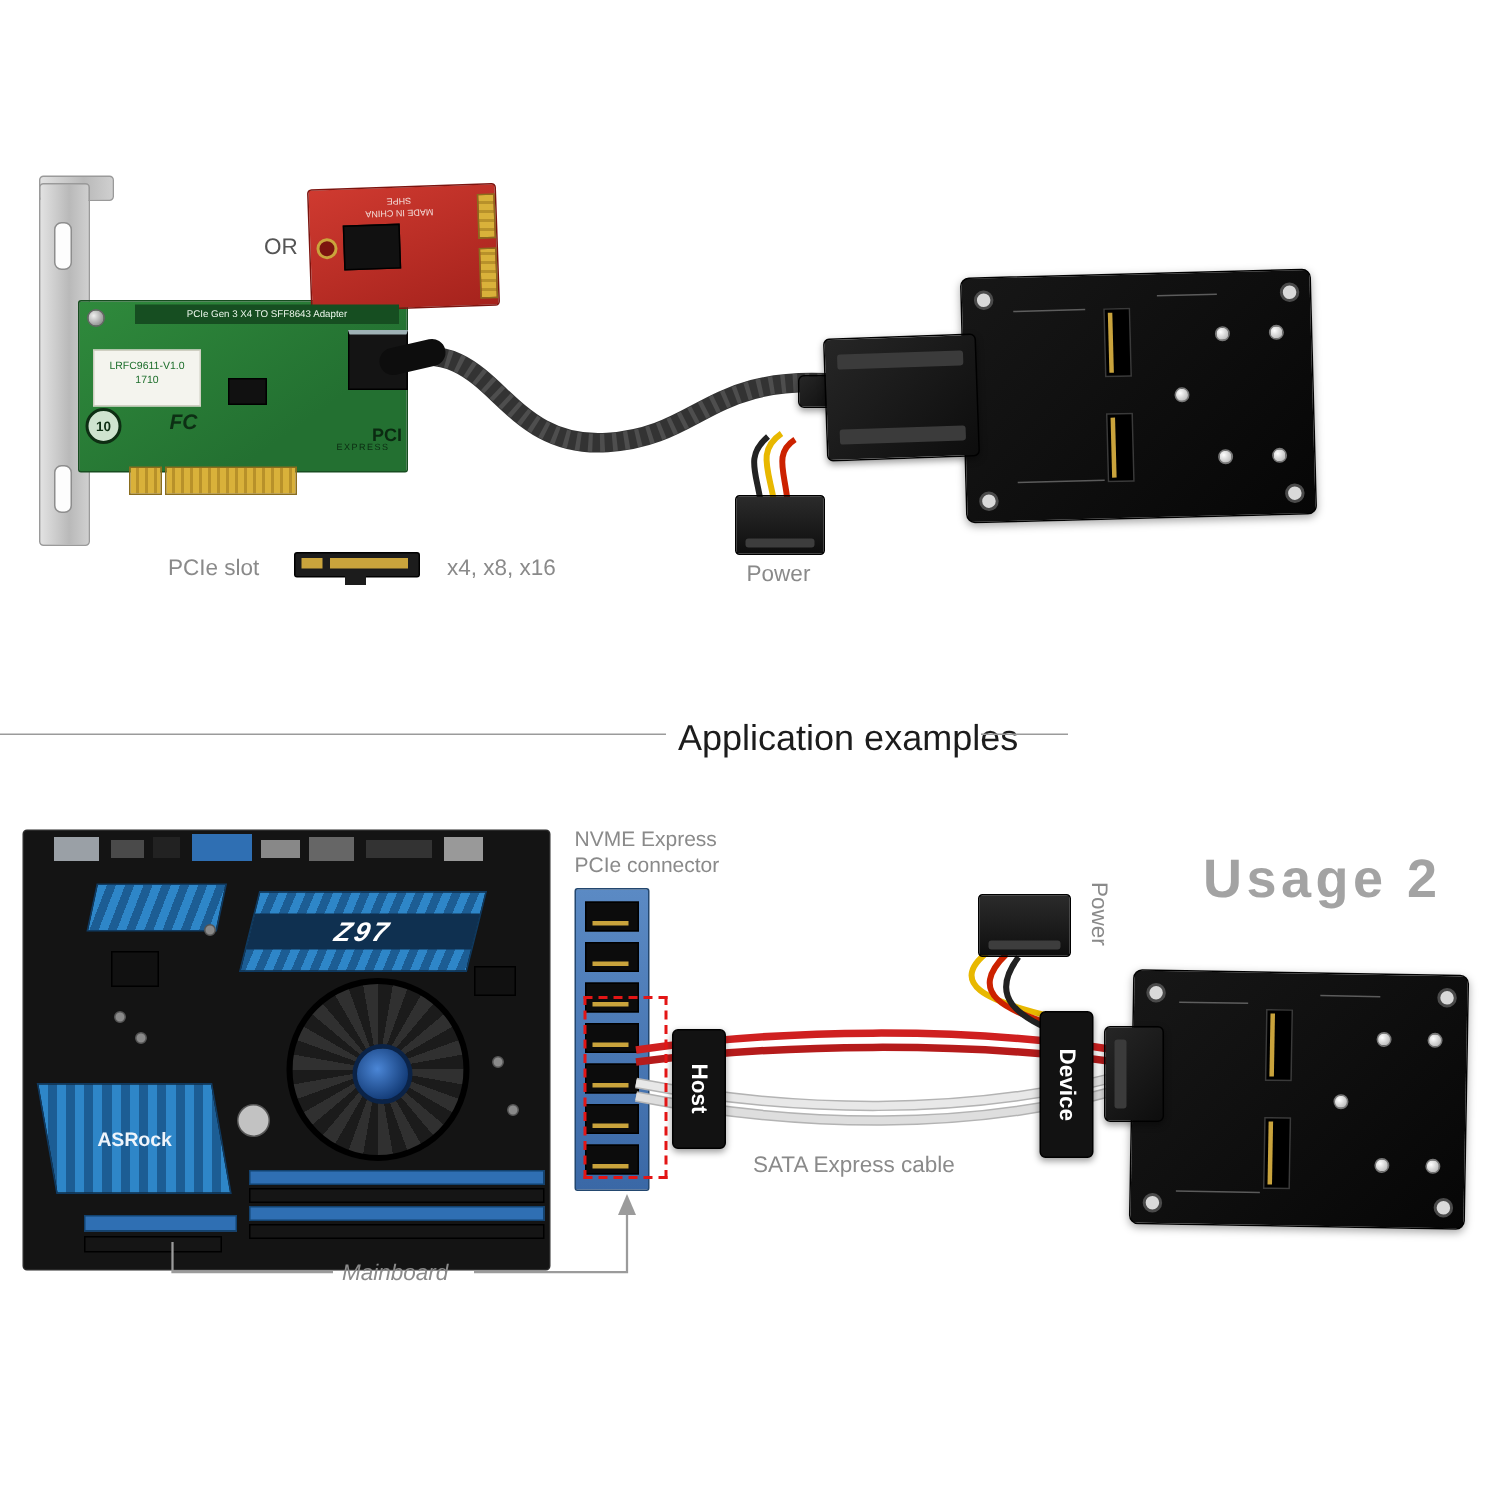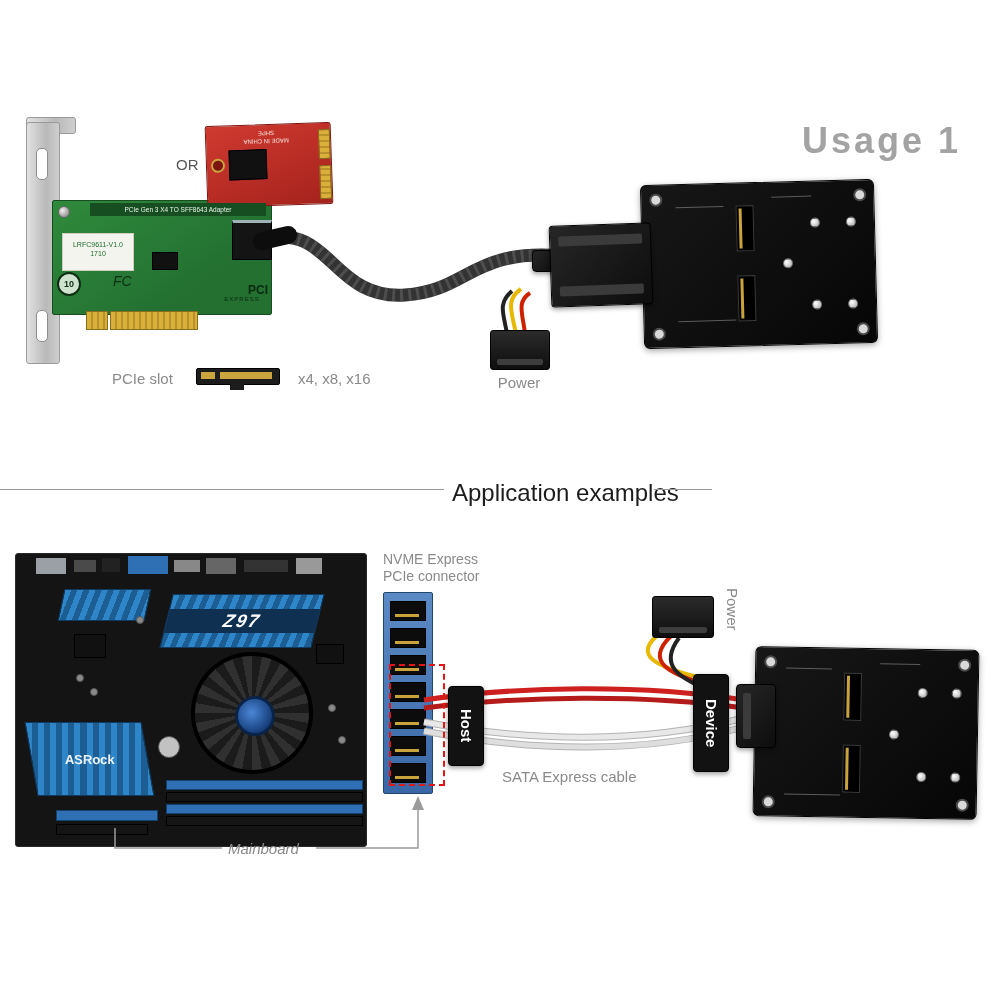--- a/index.html
+++ b/index.html
@@ -10,21 +10,21 @@
   .usage-title{font-size:36px;font-weight:bold;color:#a3a3a3;letter-spacing:3px;}
   .product-label{font-family:"Liberation Serif",serif;font-weight:700;color:#000;text-align:center;}
   .vtext{writing-mode:vertical-rl;text-orientation:mixed;}
   
   .bracket{background:linear-gradient(90deg,#e2e2e2,#b9b9b9 60%,#cfcfcf);border:1px solid #9a9a9a;border-radius:3px;}
   .bracket-slot{background:#fdfdfd;border:1px solid #8d8d8d;border-radius:5px;}
   .green-pcb{background:linear-gradient(145deg,#2f8a3c,#237031 70%);border:1px solid #174d20;border-radius:2px;}
   .pcb-strip{background:#164e21;color:#eaf5ea;font-size:6.5px;line-height:13px;text-align:center;overflow:hidden;white-space:nowrap;}
   .pcb-label{background:#f4f4ee;border:1px solid #cfcfc2;color:#1d6e2b;font-size:7px;line-height:9px;text-align:center;padding-top:6px;}
   .cert-circle{width:20px;height:20px;border:2px solid #0e2e13;border-radius:50%;color:#0e2e13;font-size:9px;font-weight:bold;text-align:center;line-height:20px;background:#cfe3cf;}
-  .logo-txt{color:#0d2f14;font-weight:normal;}
+  .logo-txt{color:#0d2f14;font-weight:bold;}
   .chip{background:#111;border:1px solid #000;}
   .sff-conn{background:#141414;border:1px solid #000;border-top:3px solid #9fb2b5;}
   .gold{background:repeating-linear-gradient(90deg,#d9b13a 0 4px,#b8912a 4px 6px);border:1px solid #8a6d1d;}
   .gold-v{background:repeating-linear-gradient(0deg,#d9b13a 0 4px,#b8912a 4px 6px);border:1px solid #8a6d1d;}
   .screw{border-radius:50%;background:radial-gradient(circle at 35% 35%,#f0f0f0,#9a9a9a 70%);border:1px solid #666;}
   
   .red-card{background:linear-gradient(160deg,#cf3a30,#a5221c);border:1px solid #7c140f;border-radius:3px;}
   .red-card-text{transform:rotate(180deg);color:#f3dcd8;font-size:6px;line-height:8px;text-align:center;}
   
   .black-board{background:linear-gradient(135deg,#171717,#060606);border:1px solid #000;border-radius:6px;box-shadow:0 2px 6px rgba(0,0,0,.35);}
@@ -79,21 +79,20 @@
     <path d="M424,722 C530,742 642,744 744,718" fill="none" stroke="#e8e8e8" stroke-width="5"></path>
     <path d="M424,731 C532,752 646,754 744,727" fill="none" stroke="#dedede" stroke-width="5"></path>
     <path d="M424,700 C520,686 642,684 744,700" fill="none" stroke="#cf2020" stroke-width="5"></path>
     <path d="M424,708 C520,696 642,694 744,708" fill="none" stroke="#b51b1b" stroke-width="5"></path>
 
     <path d="M115,828 L115,848 L222,848" fill="none" stroke="#9b9b9b" stroke-width="1.5"></path>
     <path d="M316,848 L418,848 L418,806" fill="none" stroke="#9b9b9b" stroke-width="1.5"></path>
     <polygon points="418,796 412,810 424,810" fill="#9b9b9b"></polygon>
   </svg>
 
-  <div class="abs usage-title" style="left:802px;top:120px;">Usage 1</div>
 
   <div class="abs bracket" style="left:26px;top:117px;width:48px;height:15px;"></div>
   <div class="abs bracket" style="left:26px;top:122px;width:32px;height:240px;"></div>
   <div class="abs bracket-slot" style="left:36px;top:148px;width:10px;height:30px;"></div>
   <div class="abs bracket-slot" style="left:36px;top:310px;width:10px;height:30px;"></div>
 
   <div class="abs green-pcb" style="left:52px;top:200px;width:218px;height:113px;z-index:2;"></div>
   <div class="abs pcb-strip" style="left:90px;top:203px;width:176px;height:13px;z-index:3;">PCIe Gen 3 X4 TO SFF8643 Adapter</div>
   <div class="abs pcb-label" style="left:62px;top:233px;width:70px;height:30px;z-index:3;">
     <div>LRFC9611-V1.0</div>
@@ -157,20 +156,21 @@
     <div class="abs slot-glyph-inner" style="left:24px;top:10px;width:52px;height:7px;"></div>
     <div class="abs" style="left:34px;top:21px;width:14px;height:7px;background:#1c1c1c;"></div>
   </div>
   <div class="abs lbl" style="left:298px;top:370px;">x4, x8, x16</div>
 
 
   <div class="abs divline" style="left:0;top:489px;width:444px;"></div>
   <div class="abs" style="left:452px;top:479px;font-size:24px;color:#1c1c1c;">Application examples</div>
   <div class="abs divline" style="left:654px;top:489px;width:58px;"></div>
 
+  <div class="abs usage-title" style="left:802px;top:565px;">Usage 2</div>
 
   <div class="abs mobo" style="left:15px;top:553px;width:350px;height:292px;z-index:1;">
     <div class="abs" style="left:20px;top:4px;width:30px;height:16px;background:#9aa0a6;"></div>
     <div class="abs" style="left:58px;top:6px;width:22px;height:12px;background:#4a4a4a;"></div>
     <div class="abs" style="left:86px;top:4px;width:18px;height:14px;background:#222;"></div>
     <div class="abs" style="left:112px;top:2px;width:40px;height:18px;background:#2f6fb3;"></div>
     <div class="abs" style="left:158px;top:6px;width:26px;height:12px;background:#888;"></div>
     <div class="abs" style="left:190px;top:4px;width:30px;height:16px;background:#666;"></div>
     <div class="abs" style="left:228px;top:6px;width:44px;height:12px;background:#333;"></div>
     <div class="abs" style="left:280px;top:4px;width:26px;height:16px;background:#999;"></div>

